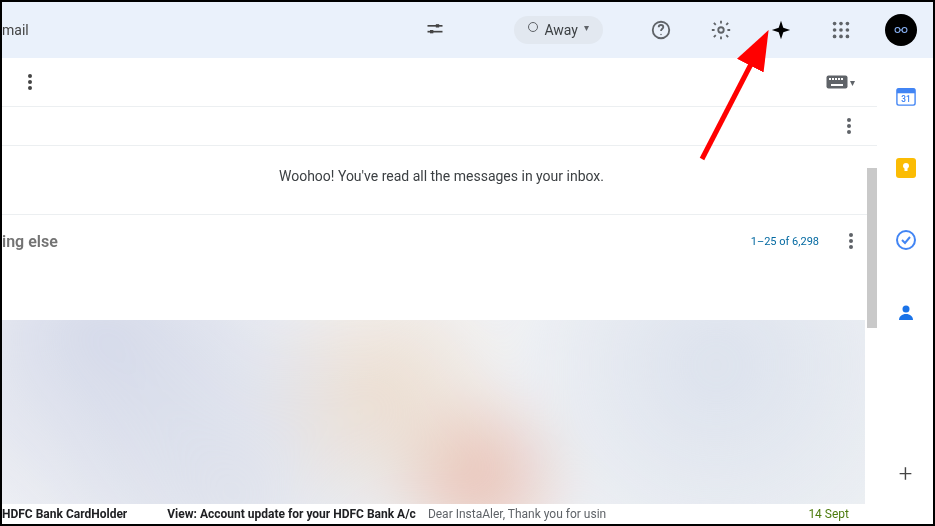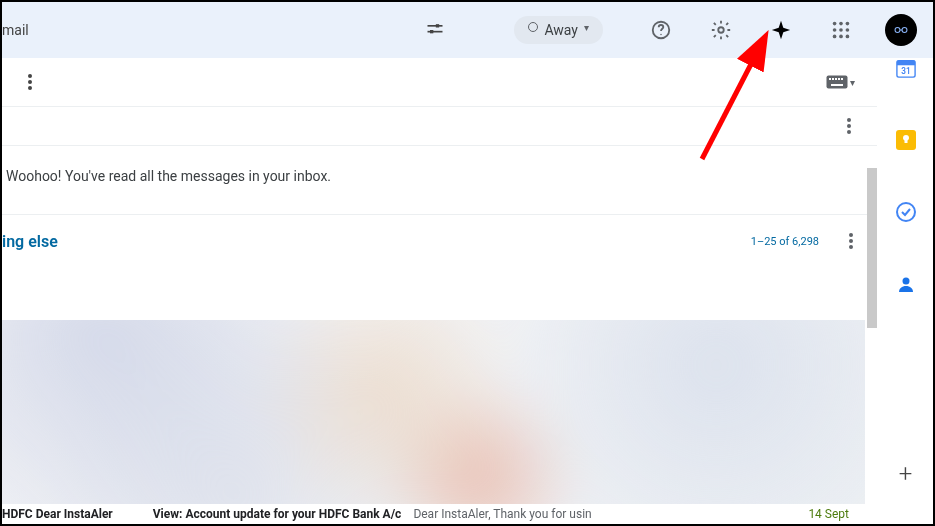--- a/index.html
+++ b/index.html
@@ -34,21 +34,21 @@
     }
     .status-dot { width:10px; height:10px; border:1.5px solid #5f6368; border-radius:50%; }
     .chev { font-size:10px; color:#5f6368; }
     .hdr-icon { width:40px; height:40px; display:flex; align-items:center; justify-content:center; cursor:pointer; border-radius:50%; }
     .hdr-icon svg { width:22px; height:22px; }
     .avatar { width:32px; height:32px; border-radius:50%; background:#000; display:flex; align-items:center; justify-content:center; margin-left:4px; }
     .avatar-inner { width:14px; height:10px; }
 
     .main { display:flex; height: calc(100% - 56px); }
     .content { flex:1; overflow:hidden; position:relative; }
-    .side-panel { width:56px; border-left:1px solid #fff; display:flex; flex-direction:column; align-items:center; gap:52px; }
+    .side-panel { width:56px; border-left:1px solid #fff; display:flex; flex-direction:column; align-items:center; padding-top:28px; gap:52px; }
     .side-icon { width:20px; height:20px; display:flex; align-items:center; justify-content:center; cursor:pointer; }
 
     .toolbar-row {
       height: 48px;
       display:flex;
       align-items:center;
       padding: 0 22px 0 16px;
     }
     .more-dots { width:24px; height:24px; display:flex; align-items:center; justify-content:center; cursor:pointer; color:#444; }
     .spacer { flex:1; }
@@ -58,32 +58,33 @@
       height: 40px;
       border-top:1px solid #eceff1;
       border-bottom:1px solid #eceff1;
       display:flex;
       align-items:center;
       padding-right:16px;
     }
     .section-more { margin-left:auto; }
 
     .empty-msg {
+      text-align:center;
       font-size:14px;
       color:#3c4043;
       padding: 22px 0 30px 4px;
       border-bottom:1px solid #eceff1;
     }
 
     .section2 {
       display:flex;
       align-items:center;
       padding: 14px 14px 14px 0;
     }
-    .sec-title { font-size:16px; font-weight:600; color:#0369a1; }
+    .sec-title { font-size:16px; font-weight:600; color:#737373; }
     .page-count { font-size:11px; color:#0369a1; margin-left:auto; margin-right:20px; }
 
     .blurred {
       position:absolute;
       left:0;
       right:12px;
       top: 262px;
       bottom: 0;
       background: linear-gradient(135deg, #f5f5f7 0%, #eef1f4 100%);
       filter: blur(0px);
@@ -249,21 +250,21 @@
             <circle cx="2" cy="2" r="2"></circle>
             <circle cx="2" cy="8" r="2"></circle>
             <circle cx="2" cy="14" r="2"></circle>
           </svg>
       </div>
     </div>
 
     <div class="blurred"></div>
 
     <div class="bottom-row">
-      <span class="b1">HDFC Dear InstaAler</span>
+      <span class="b1">HDFC Bank CardHolder</span>
       <span class="b2"><span>View: </span><span>Account update for your HDFC Bank A/c</span></span>
       <span class="b3">Dear InstaAler, Thank you for usin</span>
       <span class="b4">14 Sept</span>
     </div>
 
     <div class="scrollbar"></div>
   </div>
 
   <div class="side-panel">
     <div class="side-icon">

